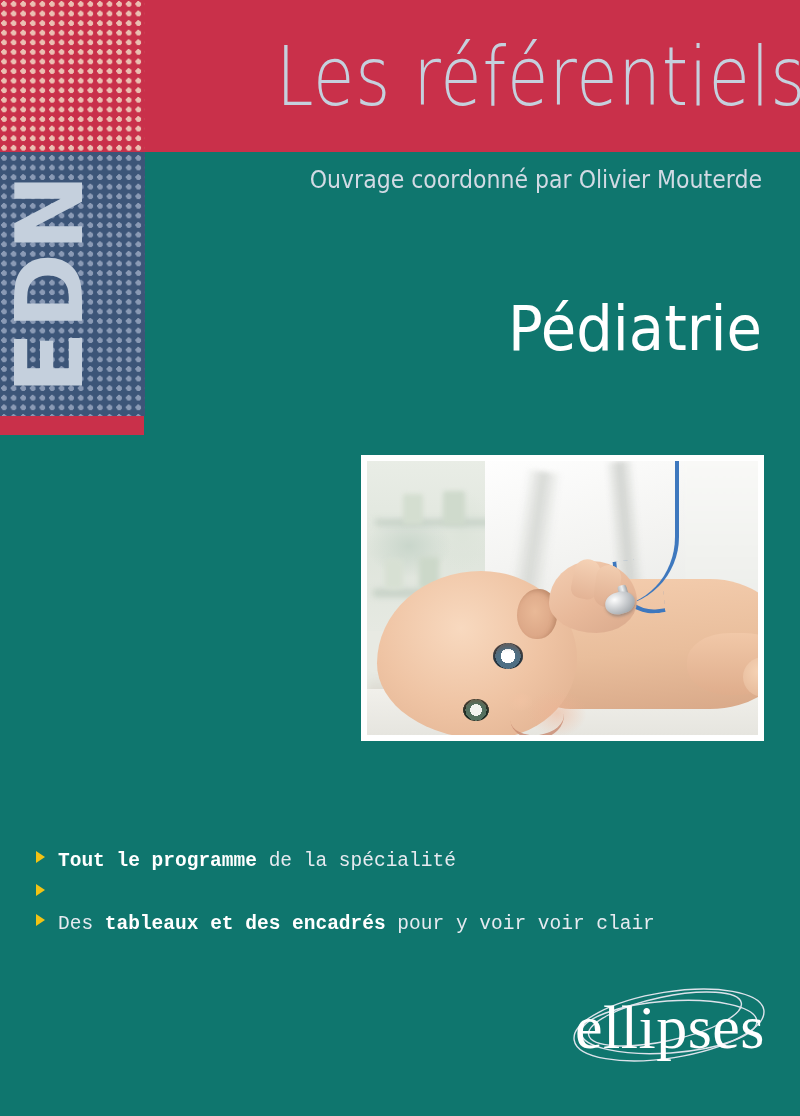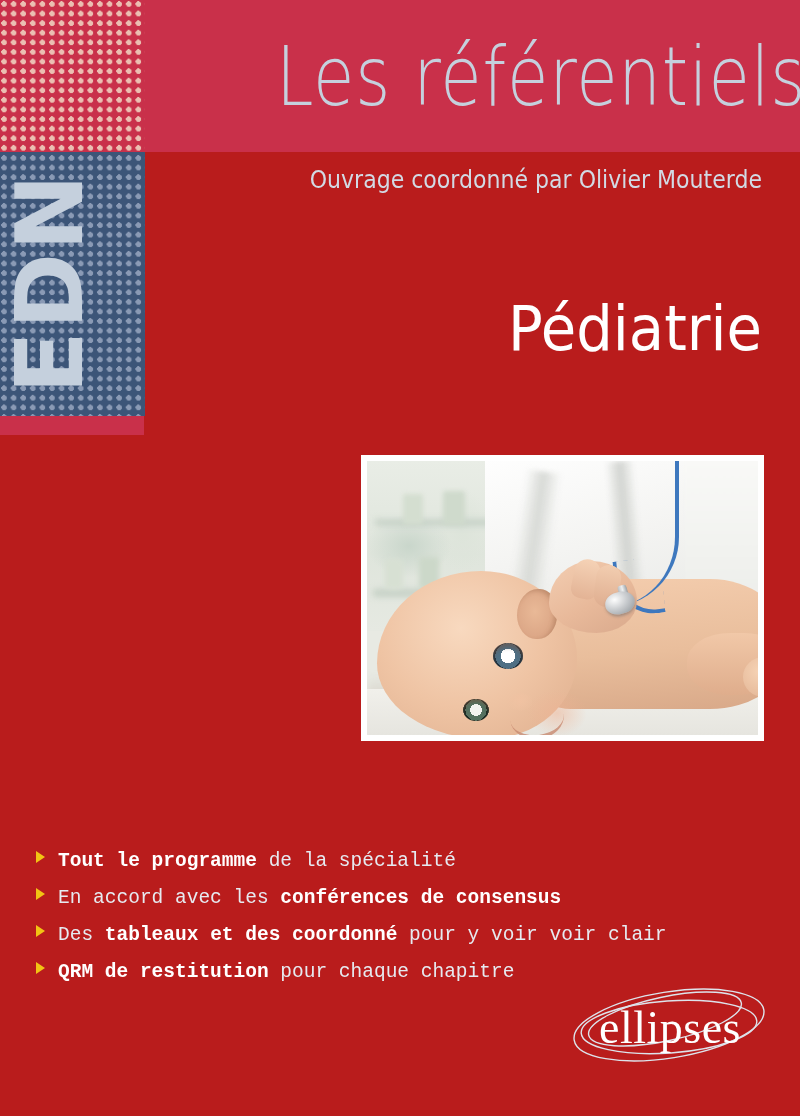--- a/index.html
+++ b/index.html
@@ -9,21 +9,21 @@
   }
   body {
     font-family: "Liberation Sans", sans-serif;
   }
 
   #cover {
     position: relative;
     width: 800px;
     height: 1116px;
     overflow: hidden;
-    background: #b91c1c;
+    background: #0f766e;
   }
 
   
   .red-band {
     position: absolute;
     left: 0;
     top: 0;
     width: 800px;
     height: 152px;
     background: #C9304A;
@@ -369,21 +369,21 @@
   .logo-word {
     position: absolute;
     left: 0; top: 0;
     width: 210px;
     height: 105px;
     display: flex;
     align-items: center;
     justify-content: center;
     color: #FFFFFF;
     font-family: "Liberation Serif", "DejaVu Serif", serif;
-    font-size: 46px;
+    font-size: 62px;
     letter-spacing: 0.5px;
     pointer-events: none;
   }
 </style>
 </head>
 <body>
 
 <div id="cover">
 
   <div class="red-band"></div>
@@ -442,29 +442,24 @@
     </div>
   </div>
 
   <div class="bullets">
     <div class="bullet-row">
       <span class="bullet-marker"></span>
       <span class="bullet-text"><span class="b">Tout le programme</span><span> de la spécialité</span></span>
     </div>
     <div class="bullet-row">
       <span class="bullet-marker"></span>
-      <span class="bullet-text"><span>En accord avec les </span><span class="b">conférences de consensus</span></span>
     </div>
     <div class="bullet-row">
       <span class="bullet-marker"></span>
-      <span class="bullet-text"><span>Des </span><span class="b">tableaux et des coordonné</span><span> pour y voir voir clair</span></span>
-    </div>
-    <div class="bullet-row">
-      <span class="bullet-marker"></span>
-      <span class="bullet-text"><span class="b">QRM de restitution</span><span> pour chaque chapitre</span></span>
+      <span class="bullet-text"><span>Des </span><span class="b">tableaux et des encadrés</span><span> pour y voir voir clair</span></span>
     </div>
   </div>
 
   <div class="logo">
     <svg width="210" height="105" viewBox="0 0 210 105">
       <g fill="none" stroke="#DDE3EB" stroke-width="1.4">
         <ellipse cx="104" cy="50" rx="96" ry="33" transform="rotate(-9 104 50)"></ellipse>
         <ellipse cx="104" cy="52" rx="88" ry="26" transform="rotate(-4 104 52)"></ellipse>
         <ellipse cx="100" cy="44" rx="78" ry="22" transform="rotate(-12 100 44)"></ellipse>
       </g>

